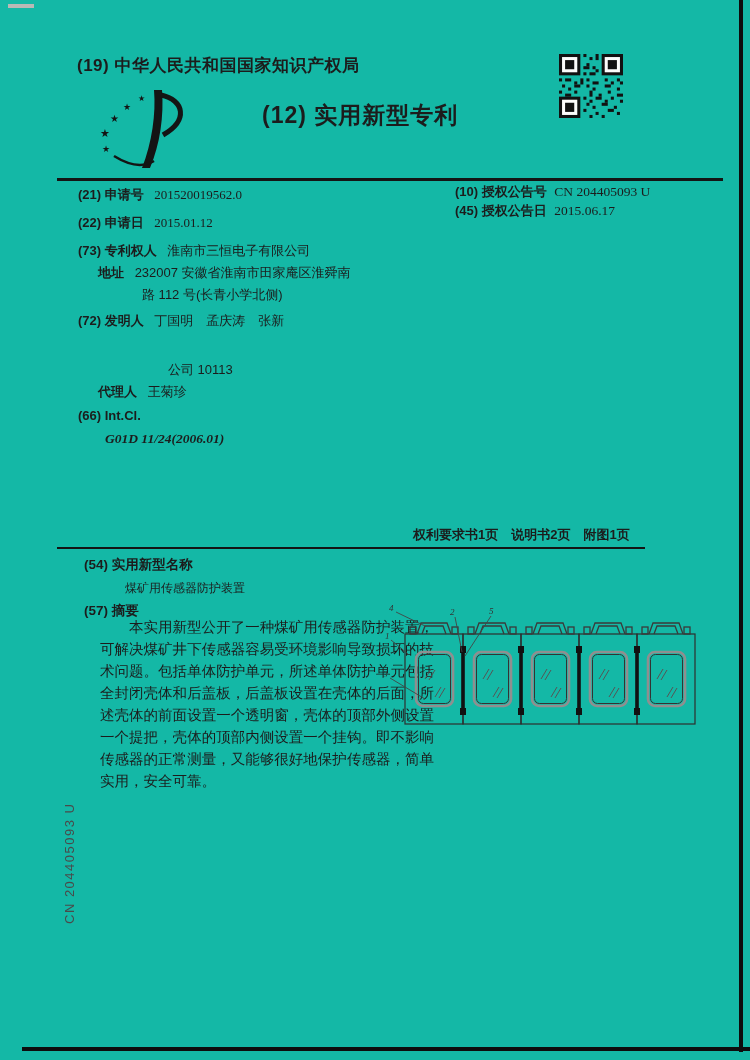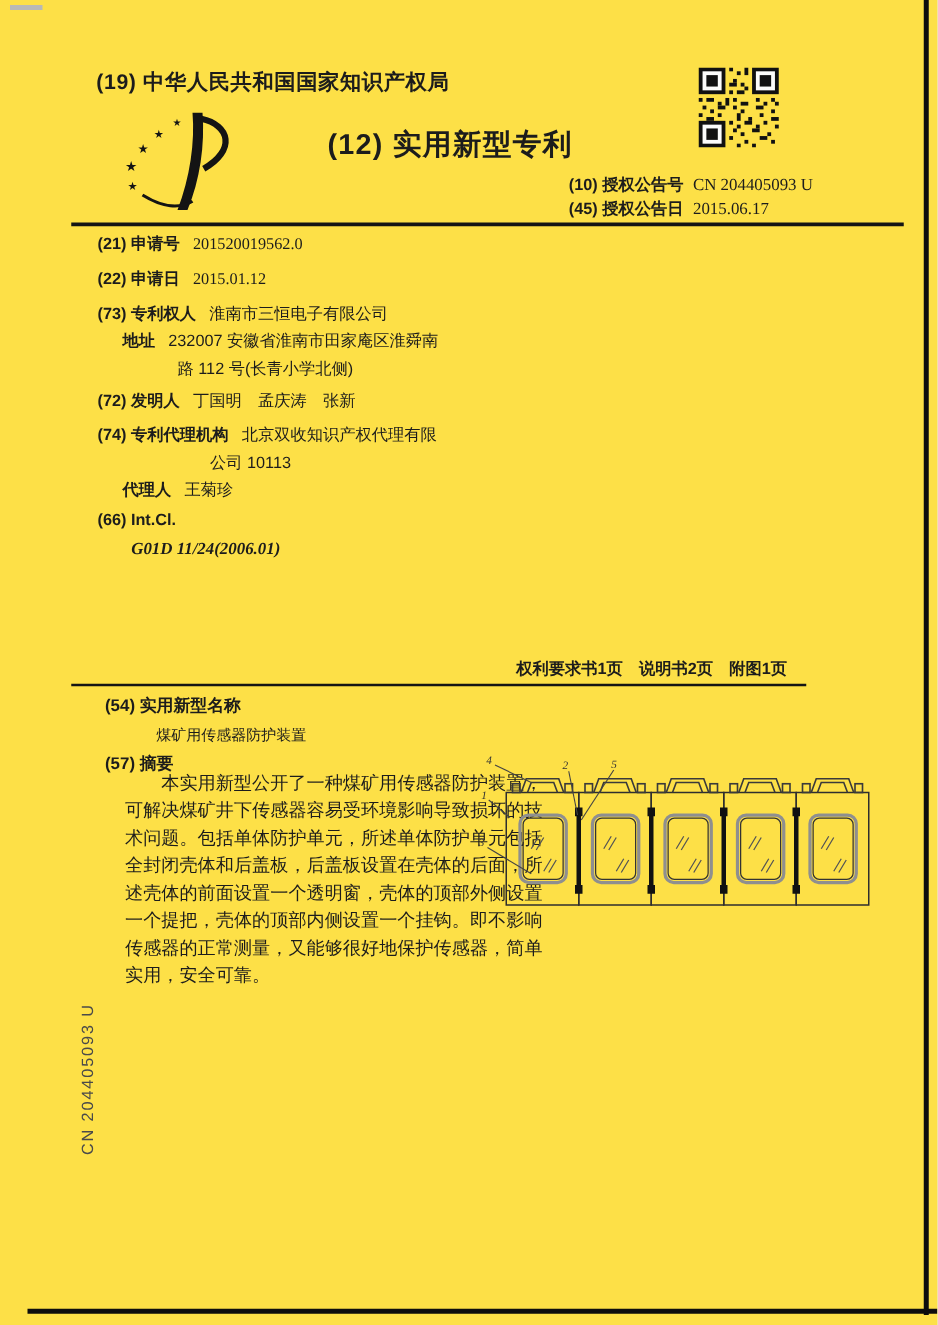--- a/index.html
+++ b/index.html
@@ -1,24 +1,24 @@
 <!DOCTYPE html>
 <html><head>
 <meta charset="utf-8">
 <style>
   html,body{margin:0;padding:0;background:#e9e9e7;}
   .sheet{
-    position:relative;width:750px;height:1060px;background:#fde047;overflow:hidden;
+    position:relative;width:750px;height:1060px;background:#14b8a6;overflow:hidden;
     font-family:"Liberation Sans",sans-serif;color:#1c1c1c;
   }
   .abs{position:absolute;}
   .num{font-family:"Liberation Serif",serif;}
   .office{left:77px;top:54px;font-size:17px;font-weight:700;letter-spacing:.5px;}
   .doc-type{left:262px;top:100px;font-size:23px;font-weight:700;letter-spacing:1px;}
-  .pub-row{left:455px;font-size:13px;white-space:nowrap;}
+  .pub-row{left:455px;font-size:13px;white-space:nowrap;margin-top:44px;}
   .pub-row .lbl{font-weight:700;}
   .pub-row .num{font-size:13.5px;margin-left:4px;}
   .rule{background:#141414;}
   .biblio-row{font-size:13px;white-space:nowrap;}
   .biblio-row .lbl{font-weight:700;}
   .biblio-row .val{margin-left:7px;}
   .pages-info{left:413px;top:526px;font-size:13px;font-weight:700;white-space:nowrap;}
   .sec-label{font-size:13.5px;font-weight:700;}
   .utility-title{left:125px;top:580px;font-size:12px;}
   .abstract{
@@ -155,24 +155,20 @@
     <span class="lbl">地址</span>
     <span class="val">232007 安徽省淮南市田家庵区淮舜南</span>
   </div>
   <div class="abs biblio-row" style="left:142px;top:286px;">
     <span class="val" style="margin-left:0;">路 112 号(长青小学北侧)</span>
   </div>
   <div class="abs biblio-row" style="left:78px;top:312px;">
     <span class="lbl">(72) 发明人</span>
     <span class="val">丁国明　孟庆涛　张新</span>
   </div>
-  <div class="abs biblio-row" style="left:78px;top:339px;">
-    <span class="lbl">(74) 专利代理机构</span>
-    <span class="val">北京双收知识产权代理有限</span>
-  </div>
   <div class="abs biblio-row" style="left:168px;top:361px;">
     <span class="val" style="margin-left:0;">公司 10113</span>
   </div>
   <div class="abs biblio-row" style="left:98px;top:383px;">
     <span class="lbl">代理人</span>
     <span class="val">王菊珍</span>
   </div>
   <div class="abs biblio-row" style="left:78px;top:408px;">
     <span class="lbl">(66) Int.Cl.</span>
   </div>

